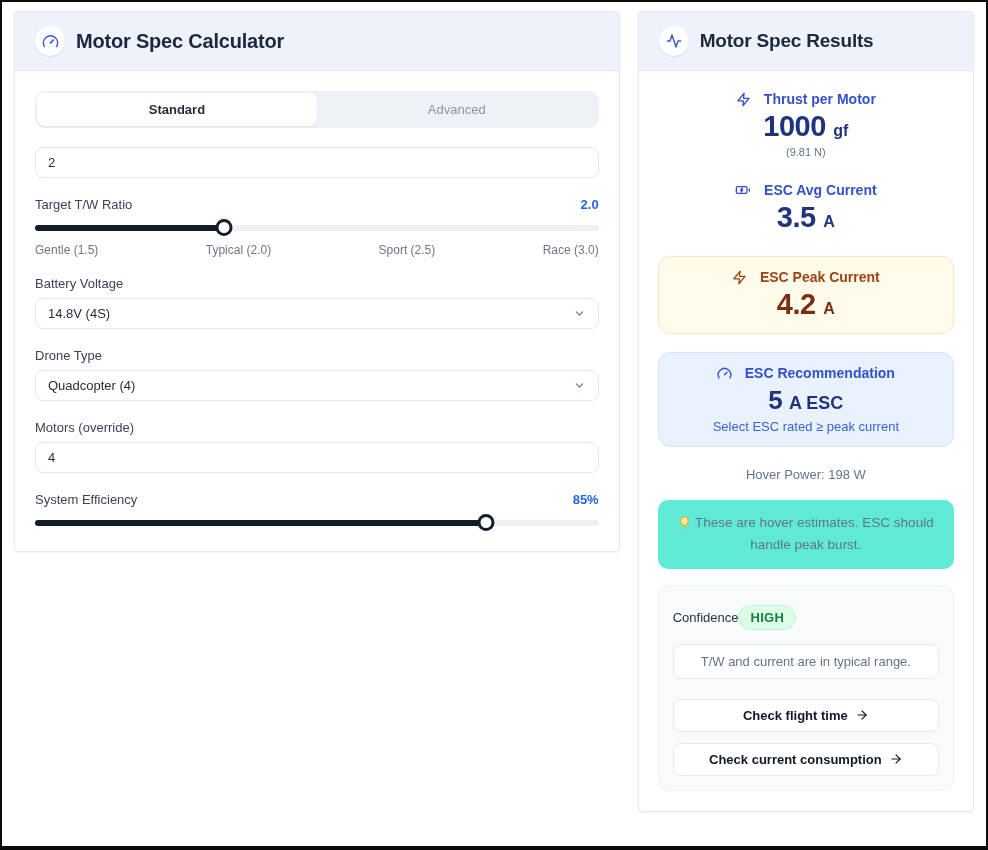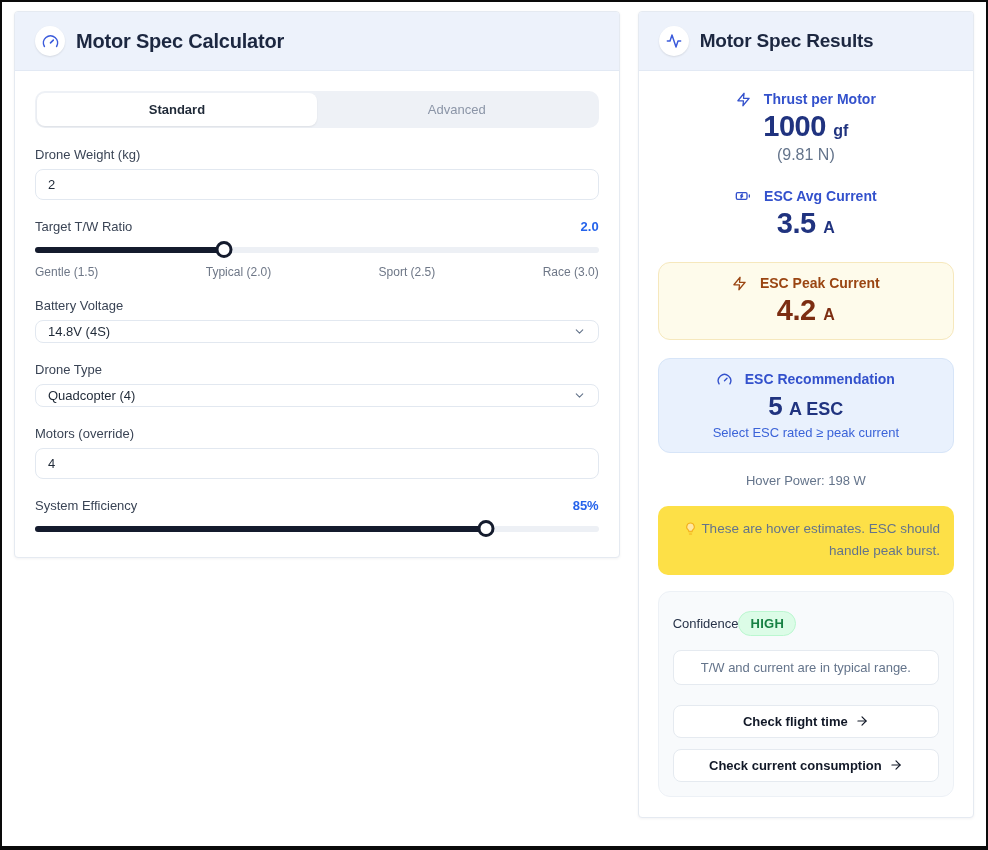--- a/index.html
+++ b/index.html
@@ -56,21 +56,21 @@
   .label-row .field-label { margin-bottom: 0; }
   .blue-val { color: #2563eb; font-weight: bold; font-size: 13px; }
 
   .text-input {
     width: 100%; height: 31px;
     border: 1px solid #e2e8f0; border-radius: 8px;
     padding: 0 12px; font-size: 13px; color: #1f2937;
     background: #fff; font-family: inherit; outline: none;
   }
   .select-box {
-    width: 100%; height: 23px;
+    width: 100%; height: 31px;
     border: 1px solid #e2e8f0; border-radius: 8px;
     padding: 0 12px; font-size: 13px; color: #1f2937;
     background: #fff; display: flex; align-items: center; justify-content: space-between;
     cursor: pointer;
   }
   .select-box .chev { color: #64748b; display: flex; }
 
   .slider { position: relative; height: 17px; margin-top: 3px; }
   .slider-track { position: absolute; top: 5.5px; left: 0; right: 0; height: 6px; border-radius: 3px; background: #edf0f5; }
   .slider-fill { position: absolute; top: 5.5px; left: 0; height: 6px; border-radius: 3px; background: #141b2d; }
@@ -80,43 +80,43 @@
   }
   .scale { display: flex; justify-content: space-between; font-size: 12px; color: #6e7787; margin-top: 7px; }
 
   .results-content { padding: 20px 19px; text-align: center; }
   .res-label {
     display: flex; align-items: center; justify-content: center; gap: 13px;
     color: #3351cc; font-weight: bold; font-size: 14px;
   }
   .res-value { font-size: 29px; font-weight: bold; color: #20337f; margin-top: 3px; letter-spacing: -0.5px; }
   .res-unit { font-size: 16px; letter-spacing: 0; }
-  .res-sub { font-size: 16px; color: #64748b; margin-top: 3px; }
+  .res-sub { font-size: 11px; color: #64748b; margin-top: 3px; }
   .res-block-gap { margin-top: 24px; }
 
   .warn-card {
     background: #fefbeb; border: 1px solid #f6e8bd; border-radius: 12px;
     padding: 12px; margin-top: 22px;
   }
   .warn-card .res-label { color: #9a4512; }
   .warn-card .res-value { color: #7c2d12; }
 
   .info-card {
     background: #e9f1fd; border: 1px solid #d7e5f8; border-radius: 12px;
     padding: 12px; margin-top: 18px;
   }
   .info-card .res-value { font-size: 26px; margin-top: 4px; }
   .info-card .res-unit { font-size: 18px; }
   .info-note { font-size: 13px; color: #3b63d8; margin-top: 3px; }
 
   .hover-power { font-size: 13px; color: #64748b; margin-top: 20px; }
 
   .tip-box {
-    background: #fde047; border-radius: 10px; padding: 12px 14px; margin-top: 18px;
-    font-size: 13.5px; color: #64748b; text-align: right; line-height: 1.65;
+    background: #5eead4; border-radius: 10px; padding: 12px 14px; margin-top: 18px;
+    font-size: 13.5px; color: #64748b; text-align: center; line-height: 1.65;
   }
   .bulb { display: inline-block; vertical-align: -2px; margin-right: 4px; color: #f3b01c; }
 
   .assessment {
     background: #f8fafc; border: 1px solid #edf1f6; border-radius: 12px;
     padding: 14px; margin-top: 16px; text-align: left;
   }
   .assess-row { display: flex; justify-content: flex-start; align-items: center; margin: 5px 0 14px; }
   .assess-row:nth-of-type(2) { margin-bottom: 8px; }
   .assess-label { font-size: 13px; font-weight: 500; color: #273248; }
@@ -157,21 +157,20 @@
       <div class="card-title">Motor Spec Calculator</div>
     </div>
 
     <div class="calc-content">
       <div class="tabs">
         <button class="tab active">Standard</button>
         <button class="tab">Advanced</button>
       </div>
 
       <div class="field">
-        <span class="field-label">Drone Weight (kg)</span>
         <input class="text-input" type="text" value="2" style="">
       </div>
 
       <div class="field">
         <div class="label-row">
           <span class="field-label">Target T/W Ratio</span>
           <span class="blue-val">2.0</span>
         </div>
         <div class="slider">
           <div class="slider-track"></div>

